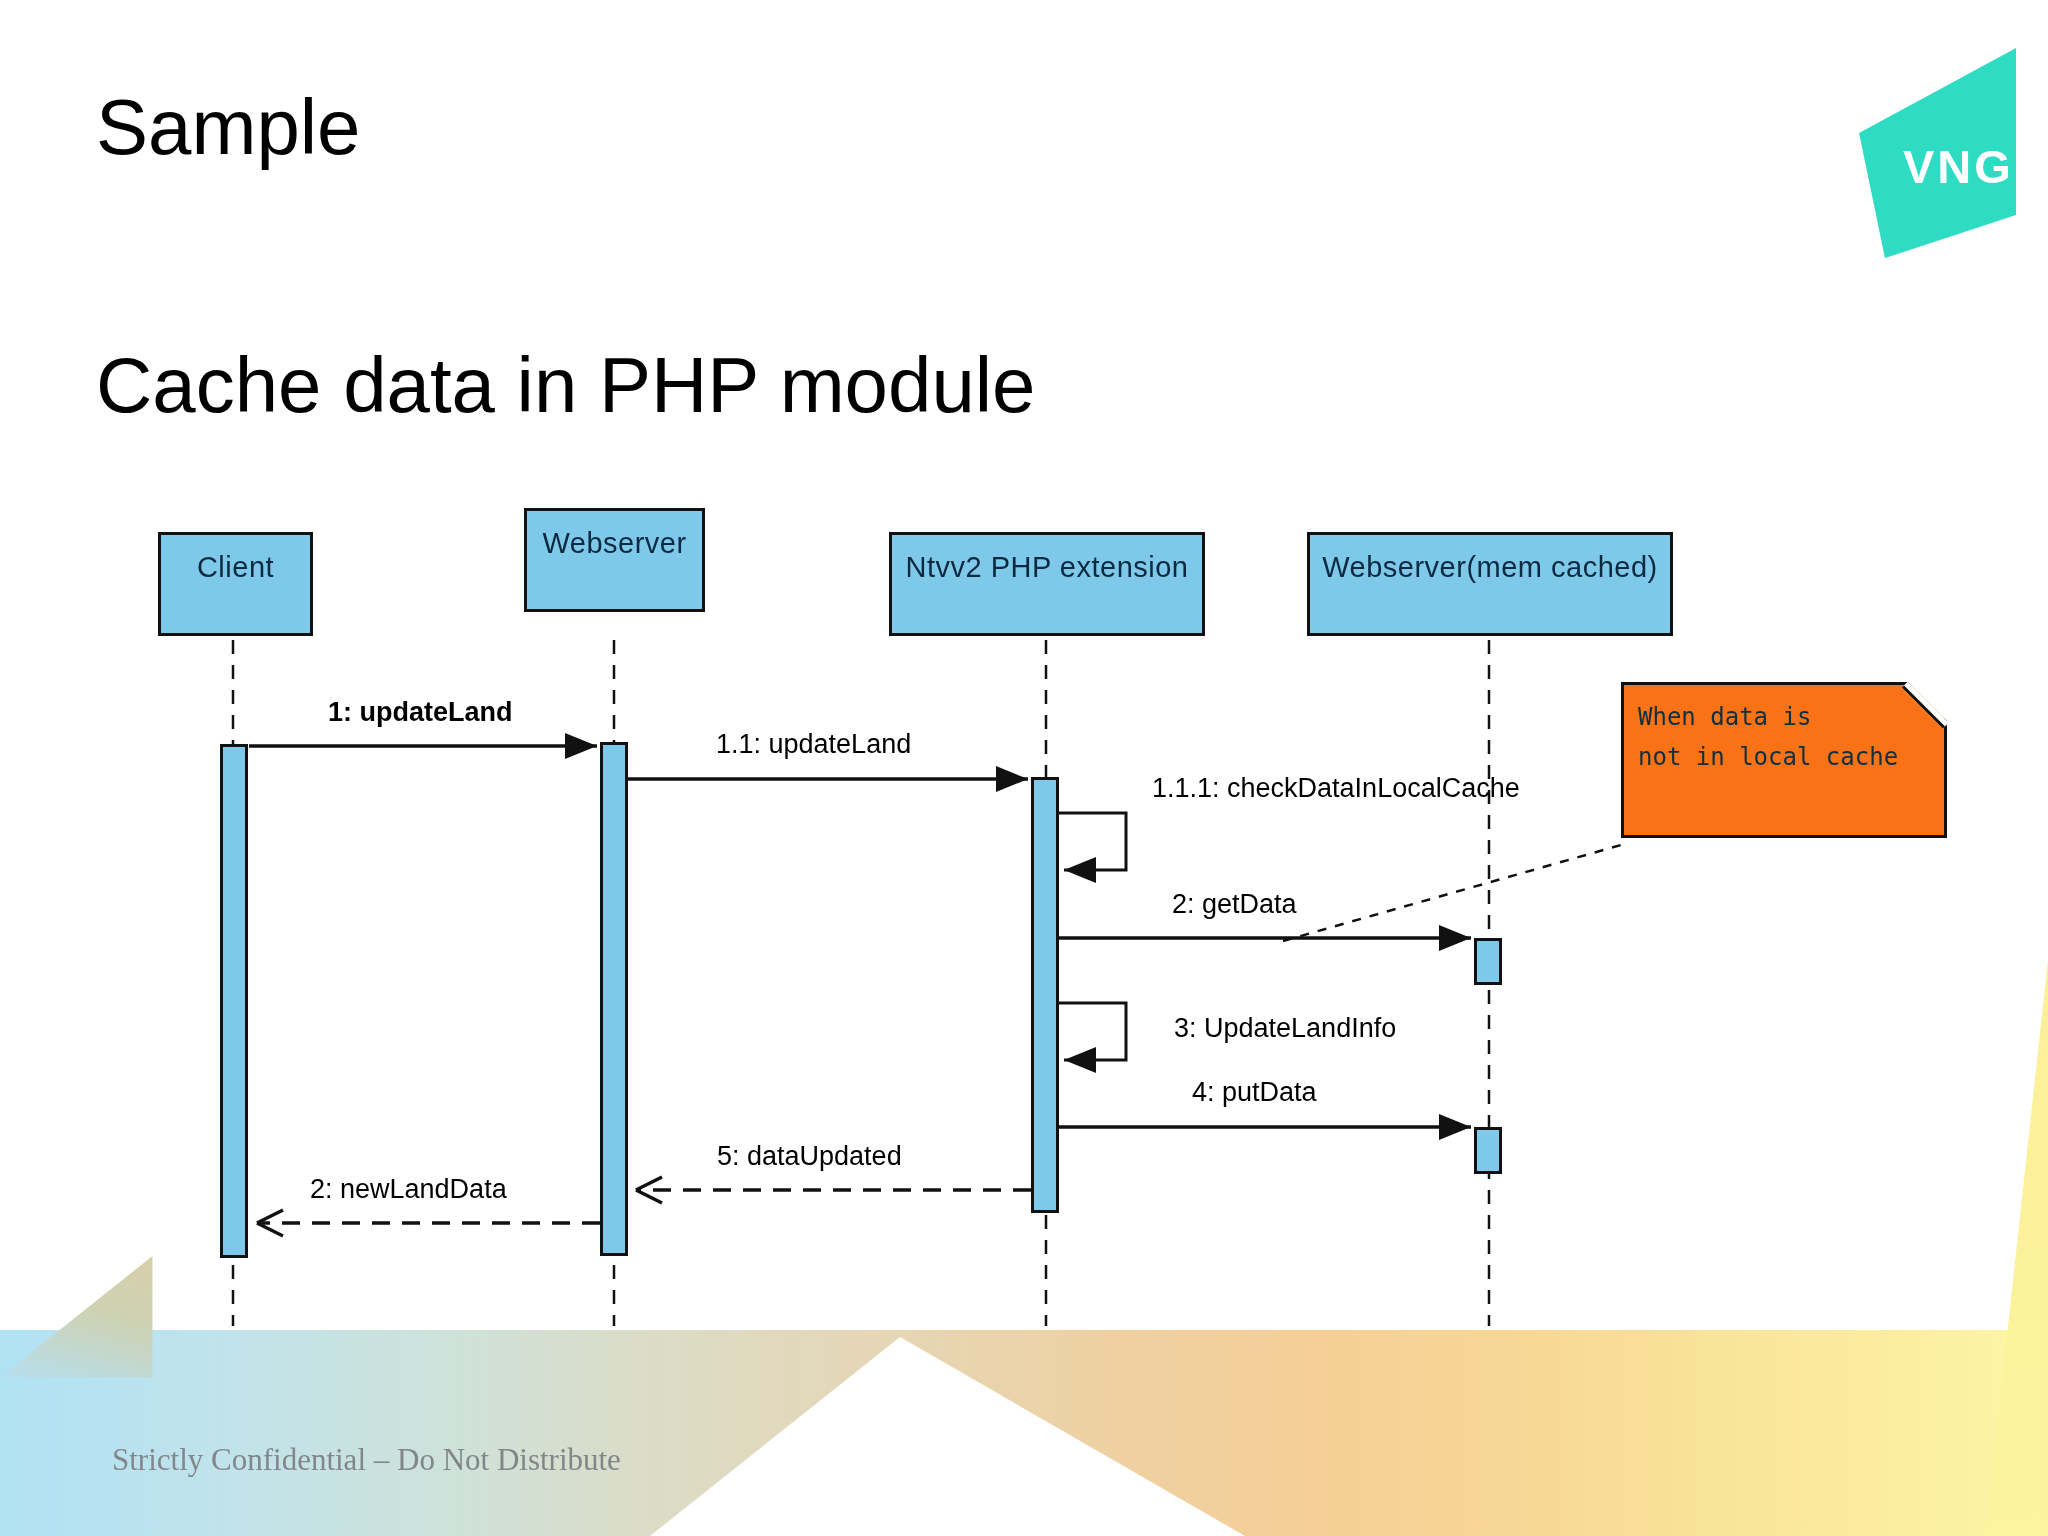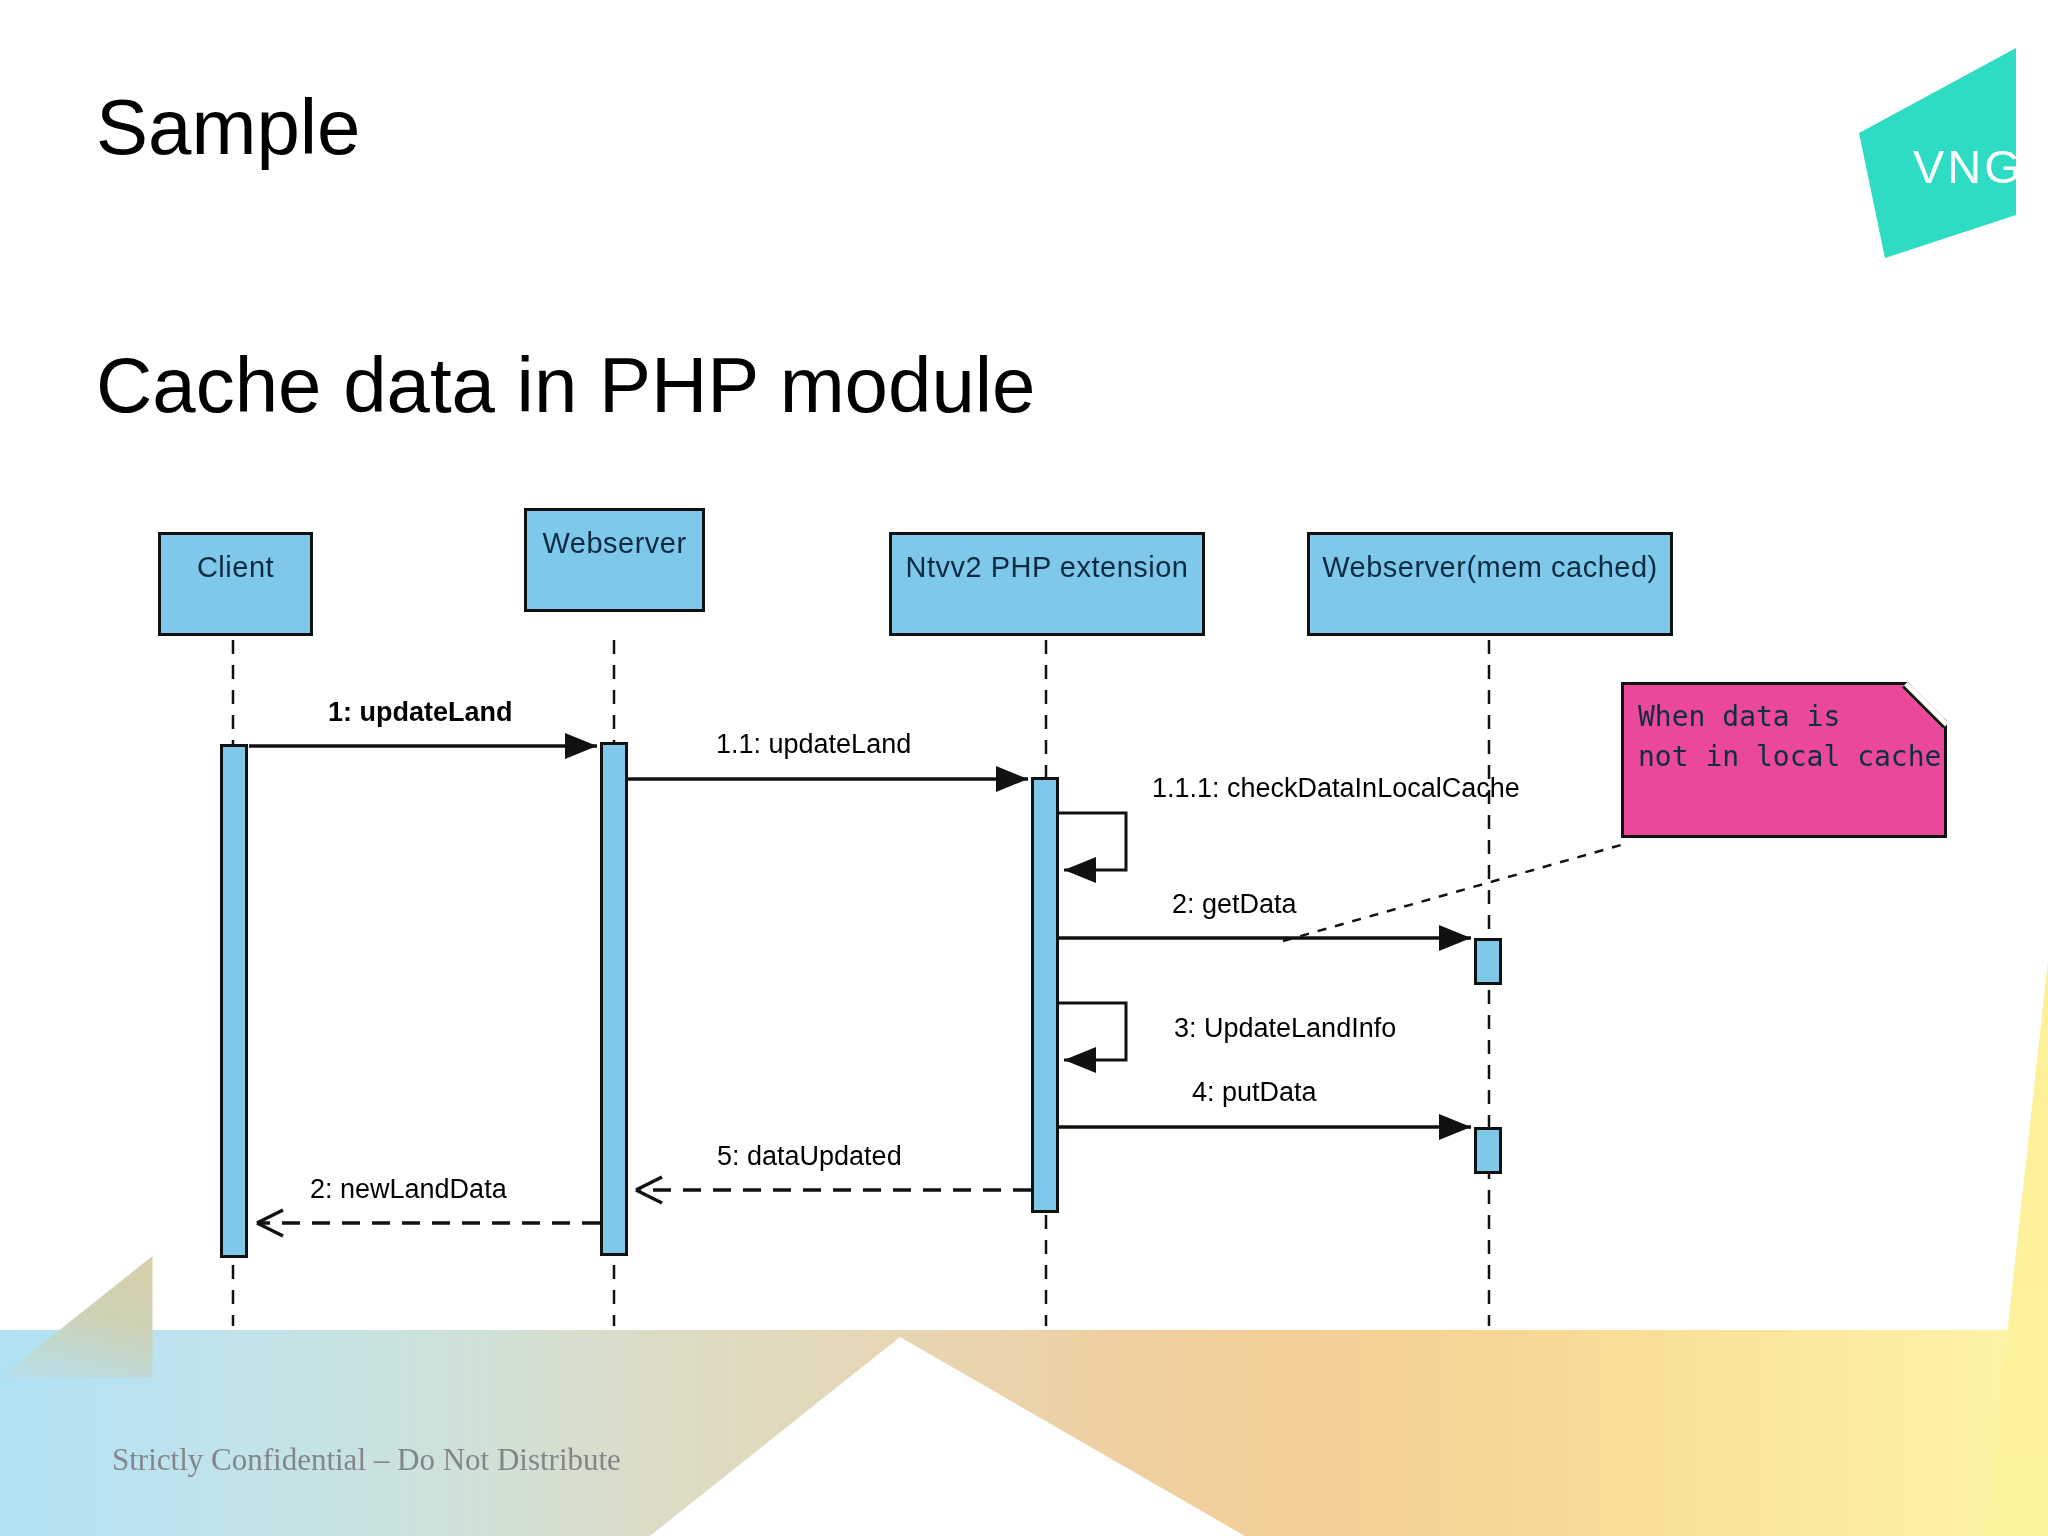--- a/index.html
+++ b/index.html
@@ -42,22 +42,22 @@
     font-family:"Liberation Serif", serif; font-size:31px; color:#82868a;
   }
 
   
   .logo {
     position:absolute; left:1845px; top:35px; width:180px; height:230px; z-index:3;
     background:#2edcc4;
     clip-path:polygon(95% 5.7%, 7.8% 42.6%, 22.2% 97%, 95% 78.3%);
   }
   .logo-text {
-    position:absolute; left:68px; top:104px;
-    color:#ffffff; font-size:47px; font-weight:400; letter-spacing:3px;
+    position:absolute; left:58px; top:104px;
+    color:#ffffff; font-size:47px; font-weight:700; letter-spacing:3px;
   }
 
   
   .diagram { position:absolute; left:0; top:0; width:2048px; height:1536px; z-index:3; }
   .diagram svg { position:absolute; left:0; top:0; }
 
   .actor {
     position:absolute; height:104px; box-sizing:border-box;
     background:#7ec9ea; border:3px solid #111;
     display:flex; justify-content:center; align-items:flex-start;
@@ -86,25 +86,25 @@
   .m2 { left:716px;  top:729px;  }
   .m3 { left:1152px; top:773px;  }
   .m4 { left:1172px; top:889px;  }
   .m5 { left:1174px; top:1013px; }
   .m6 { left:1192px; top:1077px; }
   .m7 { left:717px;  top:1141px; }
   .m8 { left:310px;  top:1174px; }
 
   .note {
     position:absolute; left:1621px; top:682px; width:326px; height:156px;
-    box-sizing:border-box; background:#ec4899; border:3px solid #111;
+    box-sizing:border-box; background:#f97316; border:3px solid #111;
     clip-path:polygon(0 0, calc(100% - 39px) 0, 100% 39px, 100% 100%, 0 100%);
     padding:12px 0 0 14px;
     font-family:"DejaVu Sans Mono", monospace;
-    font-size:28px; line-height:40px; color:#0d2f42;
+    font-size:24px; line-height:40px; color:#0d2f42;
   }
   .note-fold {
     position:absolute; top:-29px; right:-29px; width:58px; height:58px;
     background:#ffffff; border-bottom:3px solid #111;
     transform:rotate(45deg);
   }
 </style>
 </head>
 <body>
 

